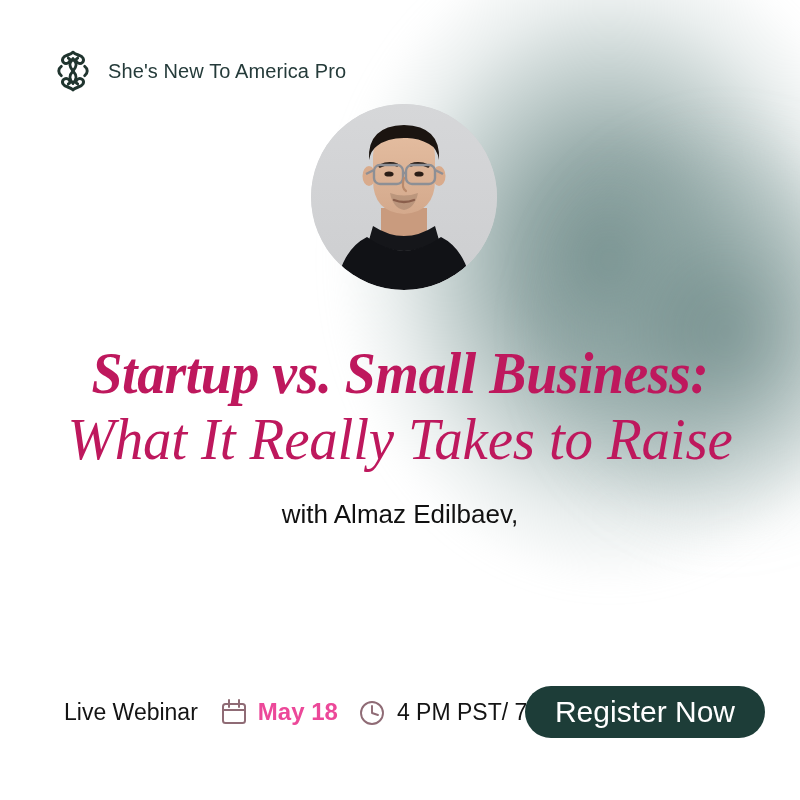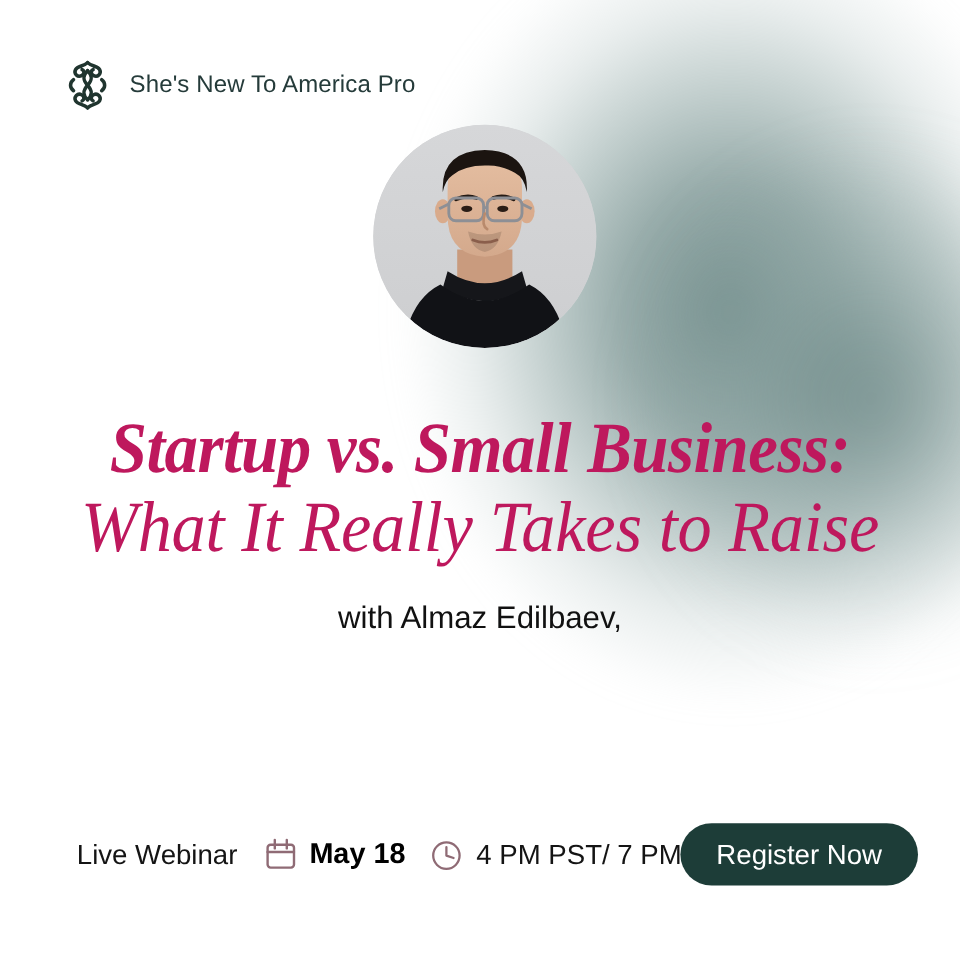--- a/index.html
+++ b/index.html
@@ -150,21 +150,21 @@
     margin-right: 14px;
   }
   .ico {
     display: inline-block;
     flex: 0 0 auto;
     line-height: 0;
   }
   .date-text {
     font-size: 24px;
     font-weight: bold;
-    color: #000000;
+    color: #ec4899;
     white-space: nowrap;
     margin-right: 12px;
     margin-left: 2px;
   }
   .time-text {
     font-size: 23px;
     color: #141414;
     white-space: nowrap;
     margin-left: 3px;
   }
@@ -175,21 +175,21 @@
     height: 52px;
     padding: 0 30px;
     display: flex;
     align-items: center;
     justify-content: center;
     background: #1d3d38;
     color: #ffffff;
     border: none;
     border-radius: 26px;
     font-family: "Liberation Sans", sans-serif;
-    font-size: 23px;
+    font-size: 30px;
     cursor: pointer;
     white-space: nowrap;
   }
 </style>
 </head>
 <body>
 
 <div class="poster">
 
   <div class="bg-blob"></div>

